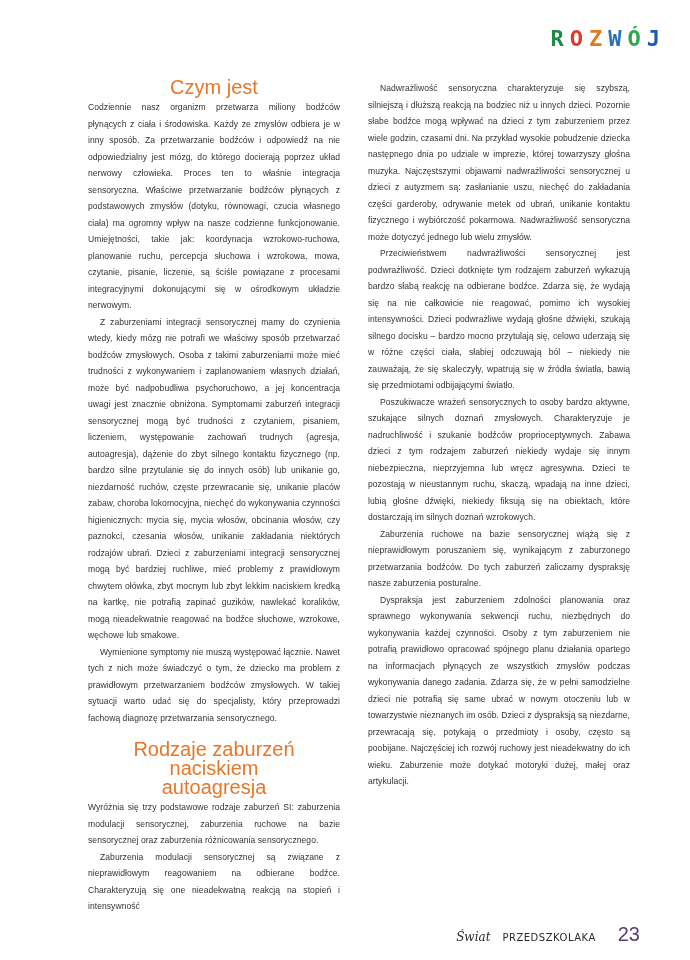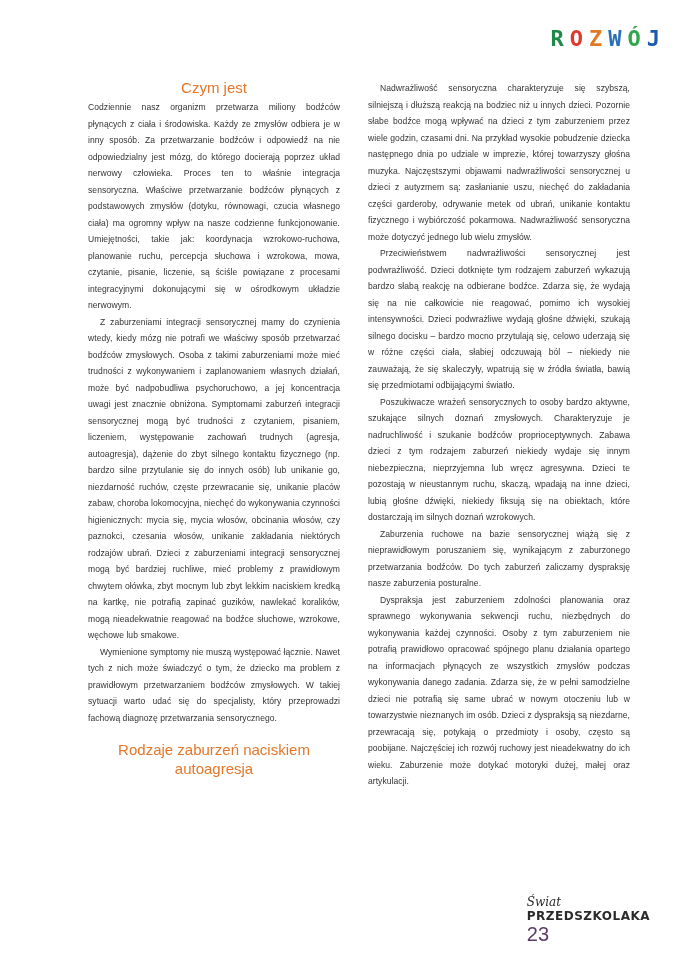--- a/index.html
+++ b/index.html
@@ -14,37 +14,37 @@
       display: inline-block; font-family: "DejaVu Sans Mono", monospace; font-weight: bold; font-size: 22px;
       letter-spacing: 0; line-height: 22px;
     }
     .col {
       position: absolute; top: 78px;
     }
     .col-left { left: 88px; width: 252px; }
     .col-right { left: 368px; width: 262px; top: 80px; }
     h2 {
       color: #e5772a; font-family: "Liberation Sans", sans-serif; font-weight: normal;
-      font-size: 15px; line-height: 19px; text-align: center; margin: 0 0 2px 0;
+      font-size: 20px; line-height: 19px; text-align: center; margin: 0 0 2px 0;
     }
     h2.second { margin-top: 14px; }
     p {
       margin: 0; font-size: 8.55px; line-height: 16.5px; text-align: justify; text-indent: 0;
       font-family: "Liberation Sans", sans-serif; color: #333;
       letter-spacing: 0.05px;
     }
     p.ind { text-indent: 12px; }
     .footer {
-      position: absolute; bottom: 14px; right: 50px; display: flex; align-items: baseline; gap: 0; flex-direction: column;
+      position: absolute; bottom: 14px; right: 50px; display: flex; align-items: baseline; gap: 12px;
     }
     .footer .script {
       font-family: "DejaVu Serif", serif; font-style: italic; font-size: 12px; color: #2b2b2b;
     }
     .footer .mag {
-      font-family: "DejaVu Sans", sans-serif; font-weight: bold; font-size: 12px; letter-spacing: 0.5px; color: #2b2b2b;
+      font-family: "DejaVu Sans", sans-serif; font-weight: normal; font-size: 10px; letter-spacing: 0.5px; color: #2b2b2b;
     }
     .footer .num {
       font-family: "Liberation Sans", sans-serif; font-size: 20px; color: #5a3a6b; margin-left: 10px;
     }
   </style>
 </head>
 <body>
 
 <div class="logo">
   <span class="ltr" style="color:#1e8a4a">R</span>
@@ -59,20 +59,22 @@
   <h2>
     <span>Czym jest</span><br>
   </h2>
   <p>Codziennie nasz organizm przetwarza miliony bodźców płynących z ciała i środowiska. Każdy ze zmysłów odbiera je w inny sposób. Za przetwarzanie bodźców i odpowiedź na nie odpowiedzialny jest mózg, do którego docierają poprzez układ nerwowy człowieka. Proces ten to właśnie integracja sensoryczna. Właściwe przetwarzanie bodźców płynących z podstawowych zmysłów (dotyku, równowagi, czucia własnego ciała) ma ogromny wpływ na nasze codzienne funkcjonowanie. Umiejętności, takie jak: koordynacja wzrokowo-ruchowa, planowanie ruchu, percepcja słuchowa i wzrokowa, mowa, czytanie, pisanie, liczenie, są ściśle powiązane z procesami integracyjnymi dokonującymi się w ośrodkowym układzie nerwowym.</p>
   <p class="ind">Z zaburzeniami integracji sensorycznej mamy do czynienia wtedy, kiedy mózg nie potrafi we właściwy sposób przetwarzać bodźców zmysłowych. Osoba z takimi zaburzeniami może mieć trudności z wykonywaniem i zaplanowaniem własnych działań, może być nadpobudliwa psychoruchowo, a jej koncentracja uwagi jest znacznie obniżona. Symptomami zaburzeń integracji sensorycznej mogą być trudności z czytaniem, pisaniem, liczeniem, występowanie zachowań trudnych (agresja, autoagresja), dążenie do zbyt silnego kontaktu fizycznego (np. bardzo silne przytulanie się do innych osób) lub unikanie go, niezdarność ruchów, częste przewracanie się, unikanie placów zabaw, choroba lokomocyjna, niechęć do wykonywania czynności higienicznych: mycia się, mycia włosów, obcinania włosów, czy paznokci, czesania włosów, unikanie zakładania niektórych rodzajów ubrań. Dzieci z zaburzeniami integracji sensorycznej mogą być bardziej ruchliwe, mieć problemy z prawidłowym chwytem ołówka, zbyt mocnym lub zbyt lekkim naciskiem kredką na kartkę, nie potrafią zapinać guzików, nawlekać koralików, mogą nieadekwatnie reagować na bodźce słuchowe, wzrokowe, węchowe lub smakowe.</p>
   <p class="ind">Wymienione symptomy nie muszą występować łącznie. Nawet tych z nich może świadczyć o tym, że dziecko ma problem z prawidłowym przetwarzaniem bodźców zmysłowych. W takiej sytuacji warto udać się do specjalisty, który przeprowadzi fachową diagnozę przetwarzania sensorycznego.</p>
   <h2 class="second">
     <span>Rodzaje zaburzeń naciskiem</span><br>
     <span>autoagresja</span>
   </h2>
+  <p>Wyróżnia się trzy podstawowe rodzaje zaburzeń SI: zaburzenia modulacji sensorycznej, zaburzenia ruchowe na bazie sensorycznej oraz zaburzenia różnicowania sensorycznego.</p>
+  <p class="ind">Zaburzenia modulacji sensorycznej są związane z nieprawidłowym reagowaniem na odbierane bodźce. Charakteryzują się one nieadekwatną reakcją na stopień i intensywność</p>
 </div>
 
 <div class="col col-right">
   <p class="ind">Nadwrażliwość sensoryczna charakteryzuje się szybszą, silniejszą i dłuższą reakcją na bodziec niż u innych dzieci. Pozornie słabe bodźce mogą wpływać na dzieci z tym zaburzeniem przez wiele godzin, czasami dni. Na przykład wysokie pobudzenie dziecka następnego dnia po udziale w imprezie, której towarzyszy głośna muzyka. Najczęstszymi objawami nadwrażliwości sensorycznej u dzieci z autyzmem są: zasłanianie uszu, niechęć do zakładania części garderoby, odrywanie metek od ubrań, unikanie kontaktu fizycznego i wybiórczość pokarmowa. Nadwrażliwość sensoryczna może dotyczyć jednego lub wielu zmysłów.</p>
   <p class="ind">Przeciwieństwem nadwrażliwości sensorycznej jest podwrażliwość. Dzieci dotknięte tym rodzajem zaburzeń wykazują bardzo słabą reakcję na odbierane bodźce. Zdarza się, że wydają się na nie całkowicie nie reagować, pomimo ich wysokiej intensywności. Dzieci podwrażliwe wydają głośne dźwięki, szukają silnego docisku – bardzo mocno przytulają się, celowo uderzają się w różne części ciała, słabiej odczuwają ból – niekiedy nie zauważają, że się skaleczyły, wpatrują się w źródła światła, bawią się przedmiotami odbijającymi światło.</p>
   <p class="ind">Poszukiwacze wrażeń sensorycznych to osoby bardzo aktywne, szukające silnych doznań zmysłowych. Charakteryzuje je nadruchliwość i szukanie bodźców proprioceptywnych. Zabawa dzieci z tym rodzajem zaburzeń niekiedy wydaje się innym niebezpieczna, nieprzyjemna lub wręcz agresywna. Dzieci te pozostają w nieustannym ruchu, skaczą, wpadają na inne dzieci, lubią głośne dźwięki, niekiedy fiksują się na obiektach, które dostarczają im silnych doznań wzrokowych.</p>
   <p class="ind">Zaburzenia ruchowe na bazie sensorycznej wiążą się z nieprawidłowym poruszaniem się, wynikającym z zaburzonego przetwarzania bodźców. Do tych zaburzeń zaliczamy dyspraksję nasze zaburzenia posturalne.</p>
   <p class="ind">Dyspraksja jest zaburzeniem zdolności planowania oraz sprawnego wykonywania sekwencji ruchu, niezbędnych do wykonywania każdej czynności. Osoby z tym zaburzeniem nie potrafią prawidłowo opracować spójnego planu działania opartego na informacjach płynących ze wszystkich zmysłów podczas wykonywania danego zadania. Zdarza się, że w pełni samodzielne dzieci nie potrafią się same ubrać w nowym otoczeniu lub w towarzystwie nieznanych im osób. Dzieci z dyspraksją są niezdarne, przewracają się, potykają o przedmioty i osoby, często są poobijane. Najczęściej ich rozwój ruchowy jest nieadekwatny do ich wieku. Zaburzenie może dotykać motoryki dużej, małej oraz artykulacji.</p>
 </div>
 

